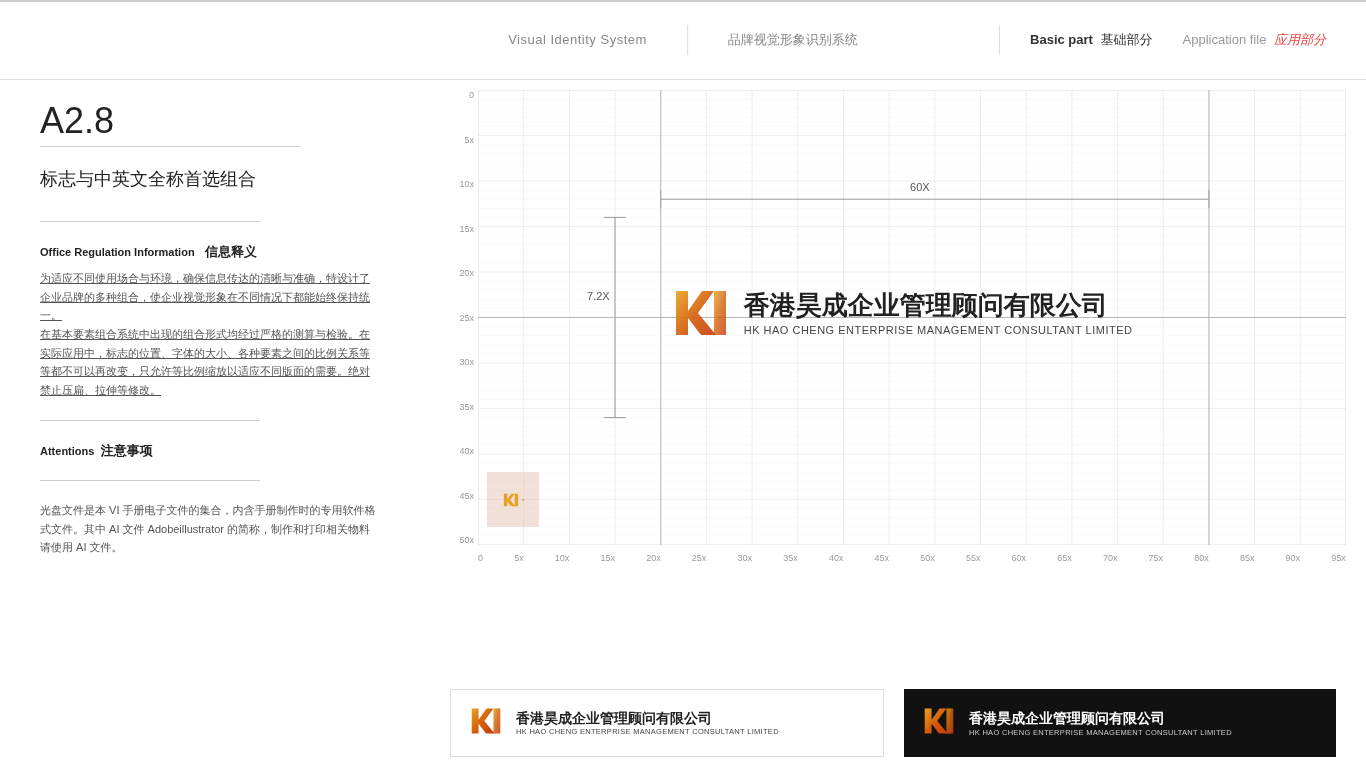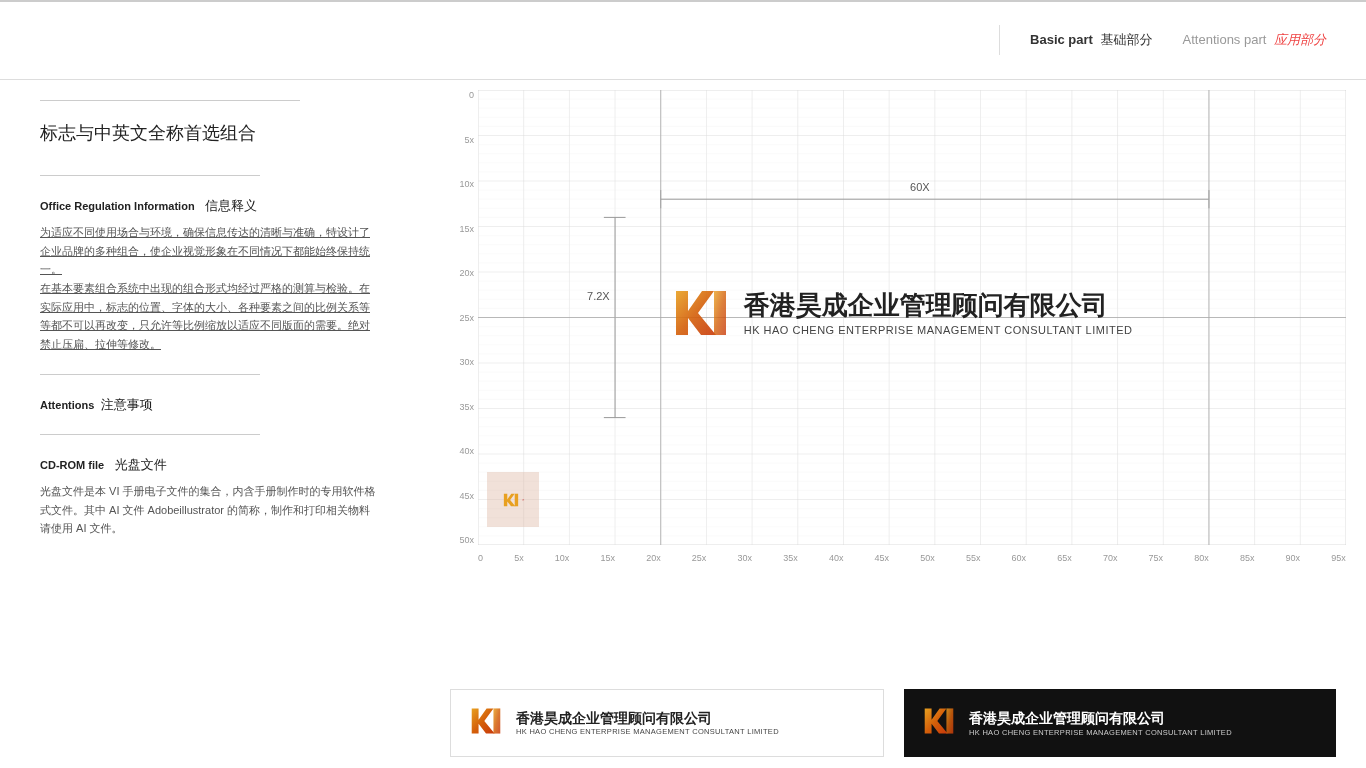--- a/index.html
+++ b/index.html
@@ -89,21 +89,21 @@
     }
     .section-heading-en {
       font-size: 11px;
       font-weight: bold;
       color: #222;
       margin-bottom: 2px;
     }
     .section-heading-cn {
       display: inline;
       font-size: 13px;
-      font-weight: normal;
+      font-weight: bold;
       color: #222;
     }
     .section-body {
       font-size: 11px;
       color: #555;
       line-height: 1.7;
       margin-top: 8px;
     }
     .attention-heading {
       margin-top: 0;
@@ -222,38 +222,44 @@
       font-size: 7.5px;
       color: #ccc;
       letter-spacing: 0.3px;
     }
   </style>
 </head>
 <body>
 
 <div class="header">
   <div style="position:absolute;left:0;right:0;top:0;height:3px;"></div>
+  <div class="header-center">
+    <span class="vi-title">Visual Identity System</span>
+    <span style="width:1px;height:30px;background:#ddd;display:inline-block;"></span>
+    <span class="cn-title">品牌视觉形象识别系统</span>
+  </div>
   <div class="header-right">
     <span style="width:1px;height:30px;background:#ddd;display:inline-block;"></span>
     <div>
       <span class="part-label">
         <span class="en">Basic part</span>
         <span style="font-size:13px;color:#333;margin-left:4px;">基础部分</span>
       </span>
     </div>
     <div>
       <span class="part-label">
-        <span style="font-weight:normal;font-size:13px;color:#999;">Attentions part</span>
+        <span style="font-weight:normal;font-size:13px;color:#999;">Application file</span>
         <span style="font-size:13px;color:#ef4444;margin-left:4px;font-style:italic;">应用部分</span>
       </span>
     </div>
   </div>
 </div>
 
 <div class="left-panel">
+  <div class="page-code">A2.8</div>
   <div class="page-code-divider"></div>
   <div class="page-title">标志与中英文全称首选组合</div>
 
   <div class="section-divider"></div>
 
   <div>
     <span class="section-heading-en">Office Regulation Information</span>
     <span class="section-heading-cn" style="margin-left:6px;">信息释义</span>
   </div>
   <div class="section-body" style="white-space:pre-line;text-decoration:underline;">为适应不同使用场合与环境，确保信息传达的清晰与准确，特设计了企业品牌的多种组合，使企业视觉形象在不同情况下都能始终保持统一。
@@ -261,24 +267,20 @@
 
   <div class="section-divider"></div>
 
   <div>
     <span class="section-heading-en attention-heading">Attentions</span>
     <span class="section-heading-cn" style="margin-left:2px;">注意事项</span>
   </div>
 
   <div class="section-divider"></div>
 
-  <div>
-    <span class="section-heading-en cdrom-heading">CD-ROM file</span>
-    <span class="section-heading-cn" style="margin-left:6px;">光盘文件</span>
-  </div>
   <div class="section-body" style="white-space:pre-line;">光盘文件是本 VI 手册电子文件的集合，内含手册制作时的专用软件格式文件。其中 AI 文件 Adobeillustrator 的简称，制作和打印相关物料请使用 AI 文件。</div>
 </div>
 
 <div class="right-panel">
   <div class="chart-container">
 
     <div class="y-labels" style="left:0;top:0;bottom:25px;width:28px;">
       <div class="y-label">50x</div>
       <div class="y-label">45x</div>
       <div class="y-label">40x</div>

